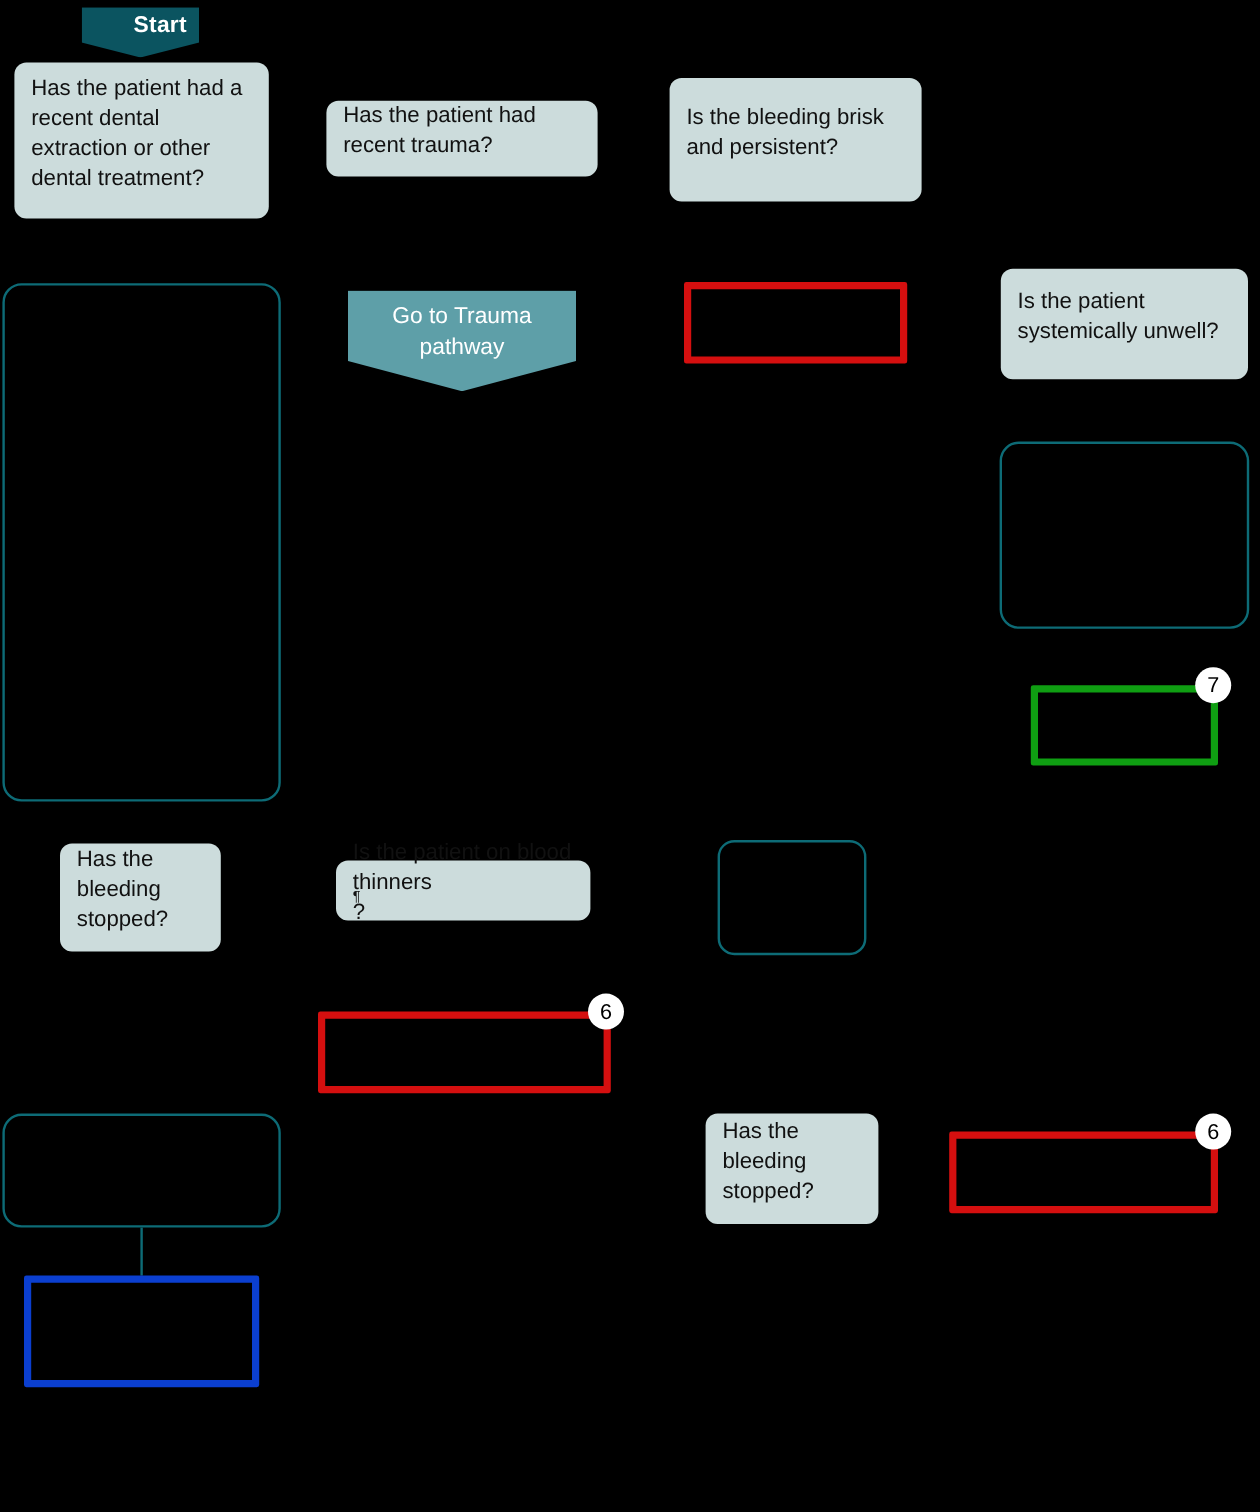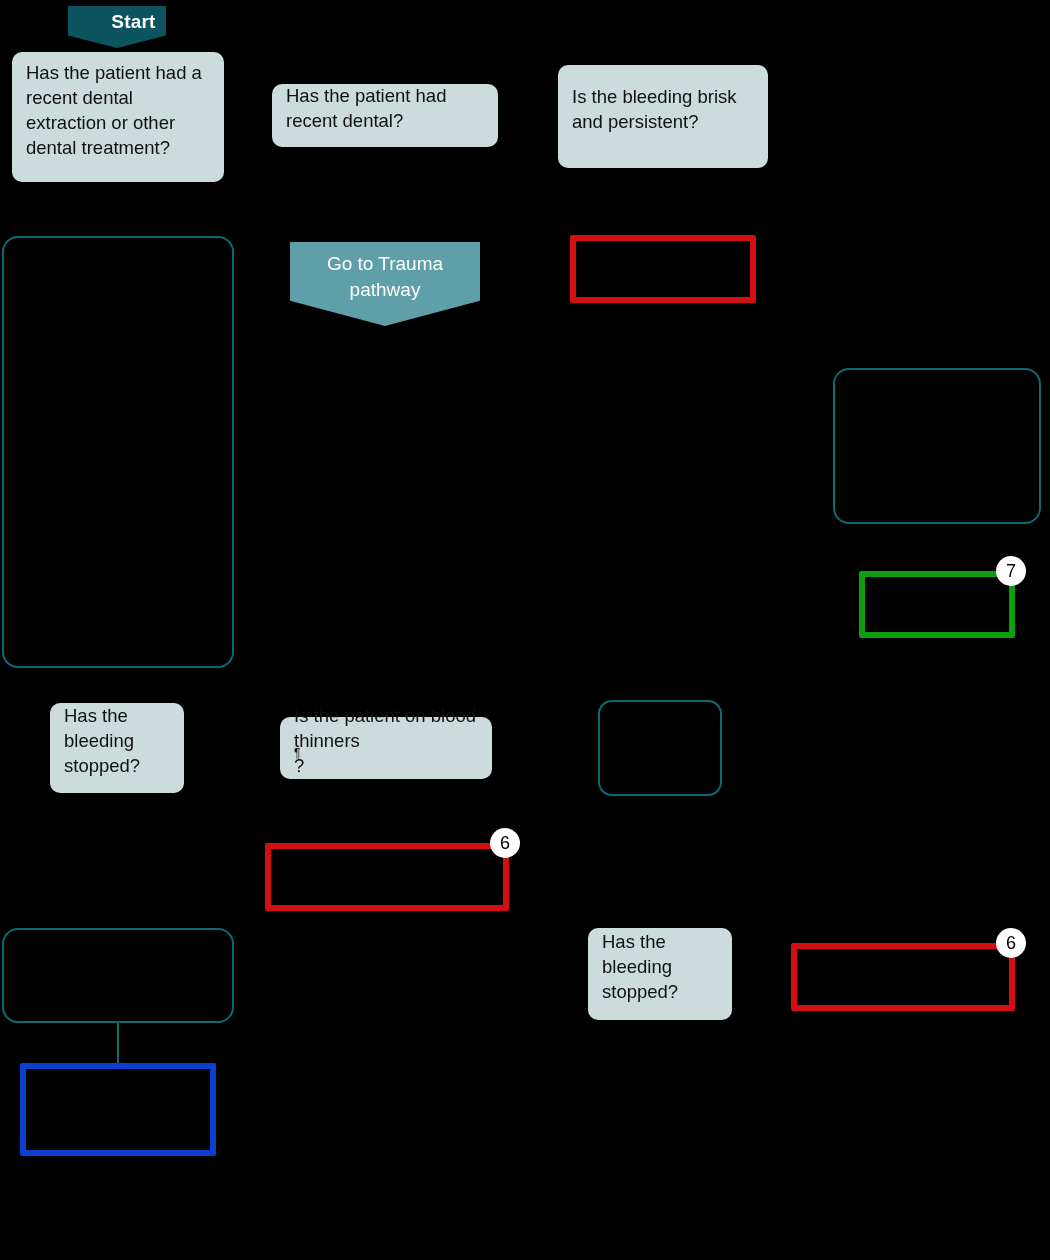--- a/index.html
+++ b/index.html
@@ -109,33 +109,36 @@
 
   <div class="banner start" style="left:68px; top:6px; width:98px; height:42px;">
     <span>Start</span>
   </div>
 
   <div class="qbox" style="left:12px; top:52px; width:212px; height:130px;">
     <span>Has the patient had a recent dental extraction or other dental treatment?</span>
   </div>
 
   <div class="qbox" style="left:272px; top:84px; width:226px; height:63px;">
-    <span>Has the patient had recent dental?</span>
+    <span>Has the patient had recent trauma?</span>
   </div>
 
   <div class="qbox" style="left:558px; top:65px; width:210px; height:103px;">
     <span>Is the bleeding brisk and persistent?</span>
   </div>
 
+  <div class="qbox" style="left:834px; top:224px; width:206px; height:92px;">
+    <span>Is the patient systemically unwell?</span>
+  </div>
 
   <div class="qbox" style="left:50px; top:703px; width:134px; height:90px;">
     <span>Has the bleeding stopped?</span>
   </div>
 
-  <div class="qbox" style="left:280px; top:717px; width:212px; height:62px;">
+  <div class="qbox" style="left:280px; top:717px; width:212px; height:50px;">
     <span>
         <span>Is the patient on blood thinners</span>
         <span class="sup">¶</span>
         <span>?</span>
       </span>
   </div>
 
   <div class="qbox" style="left:588px; top:928px; width:144px; height:92px;">
     <span>Has the bleeding stopped?</span>
   </div>

